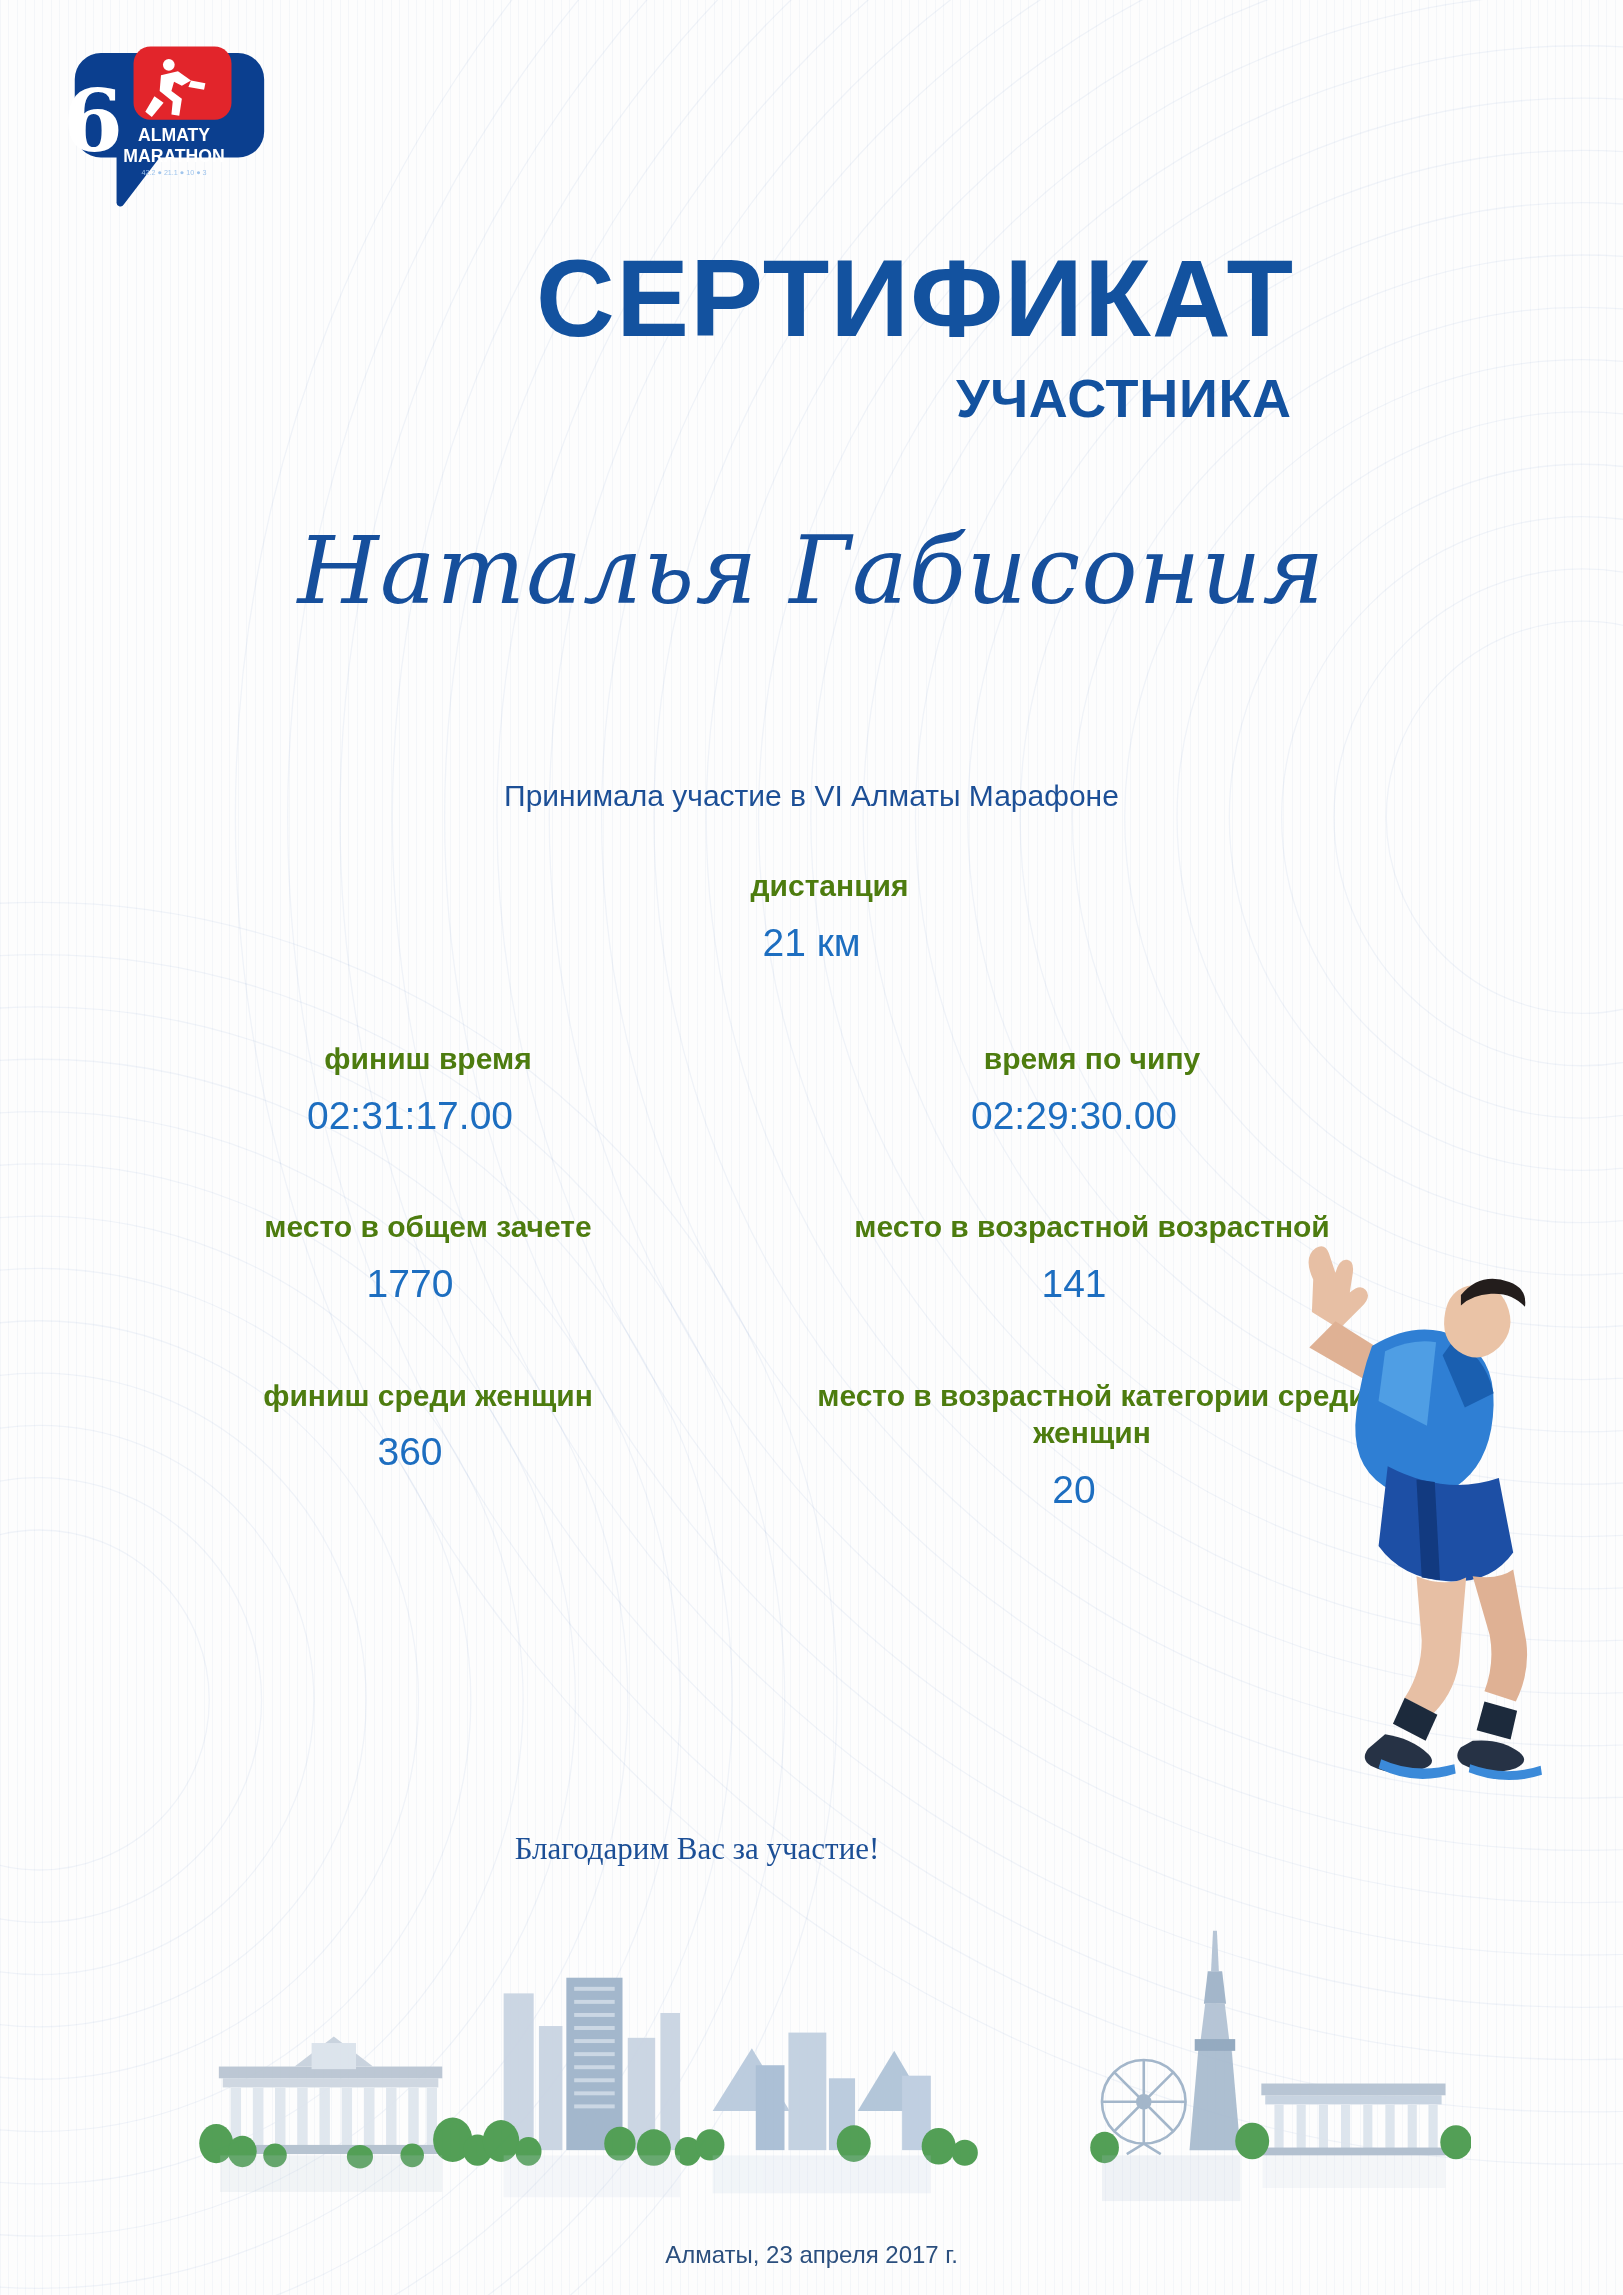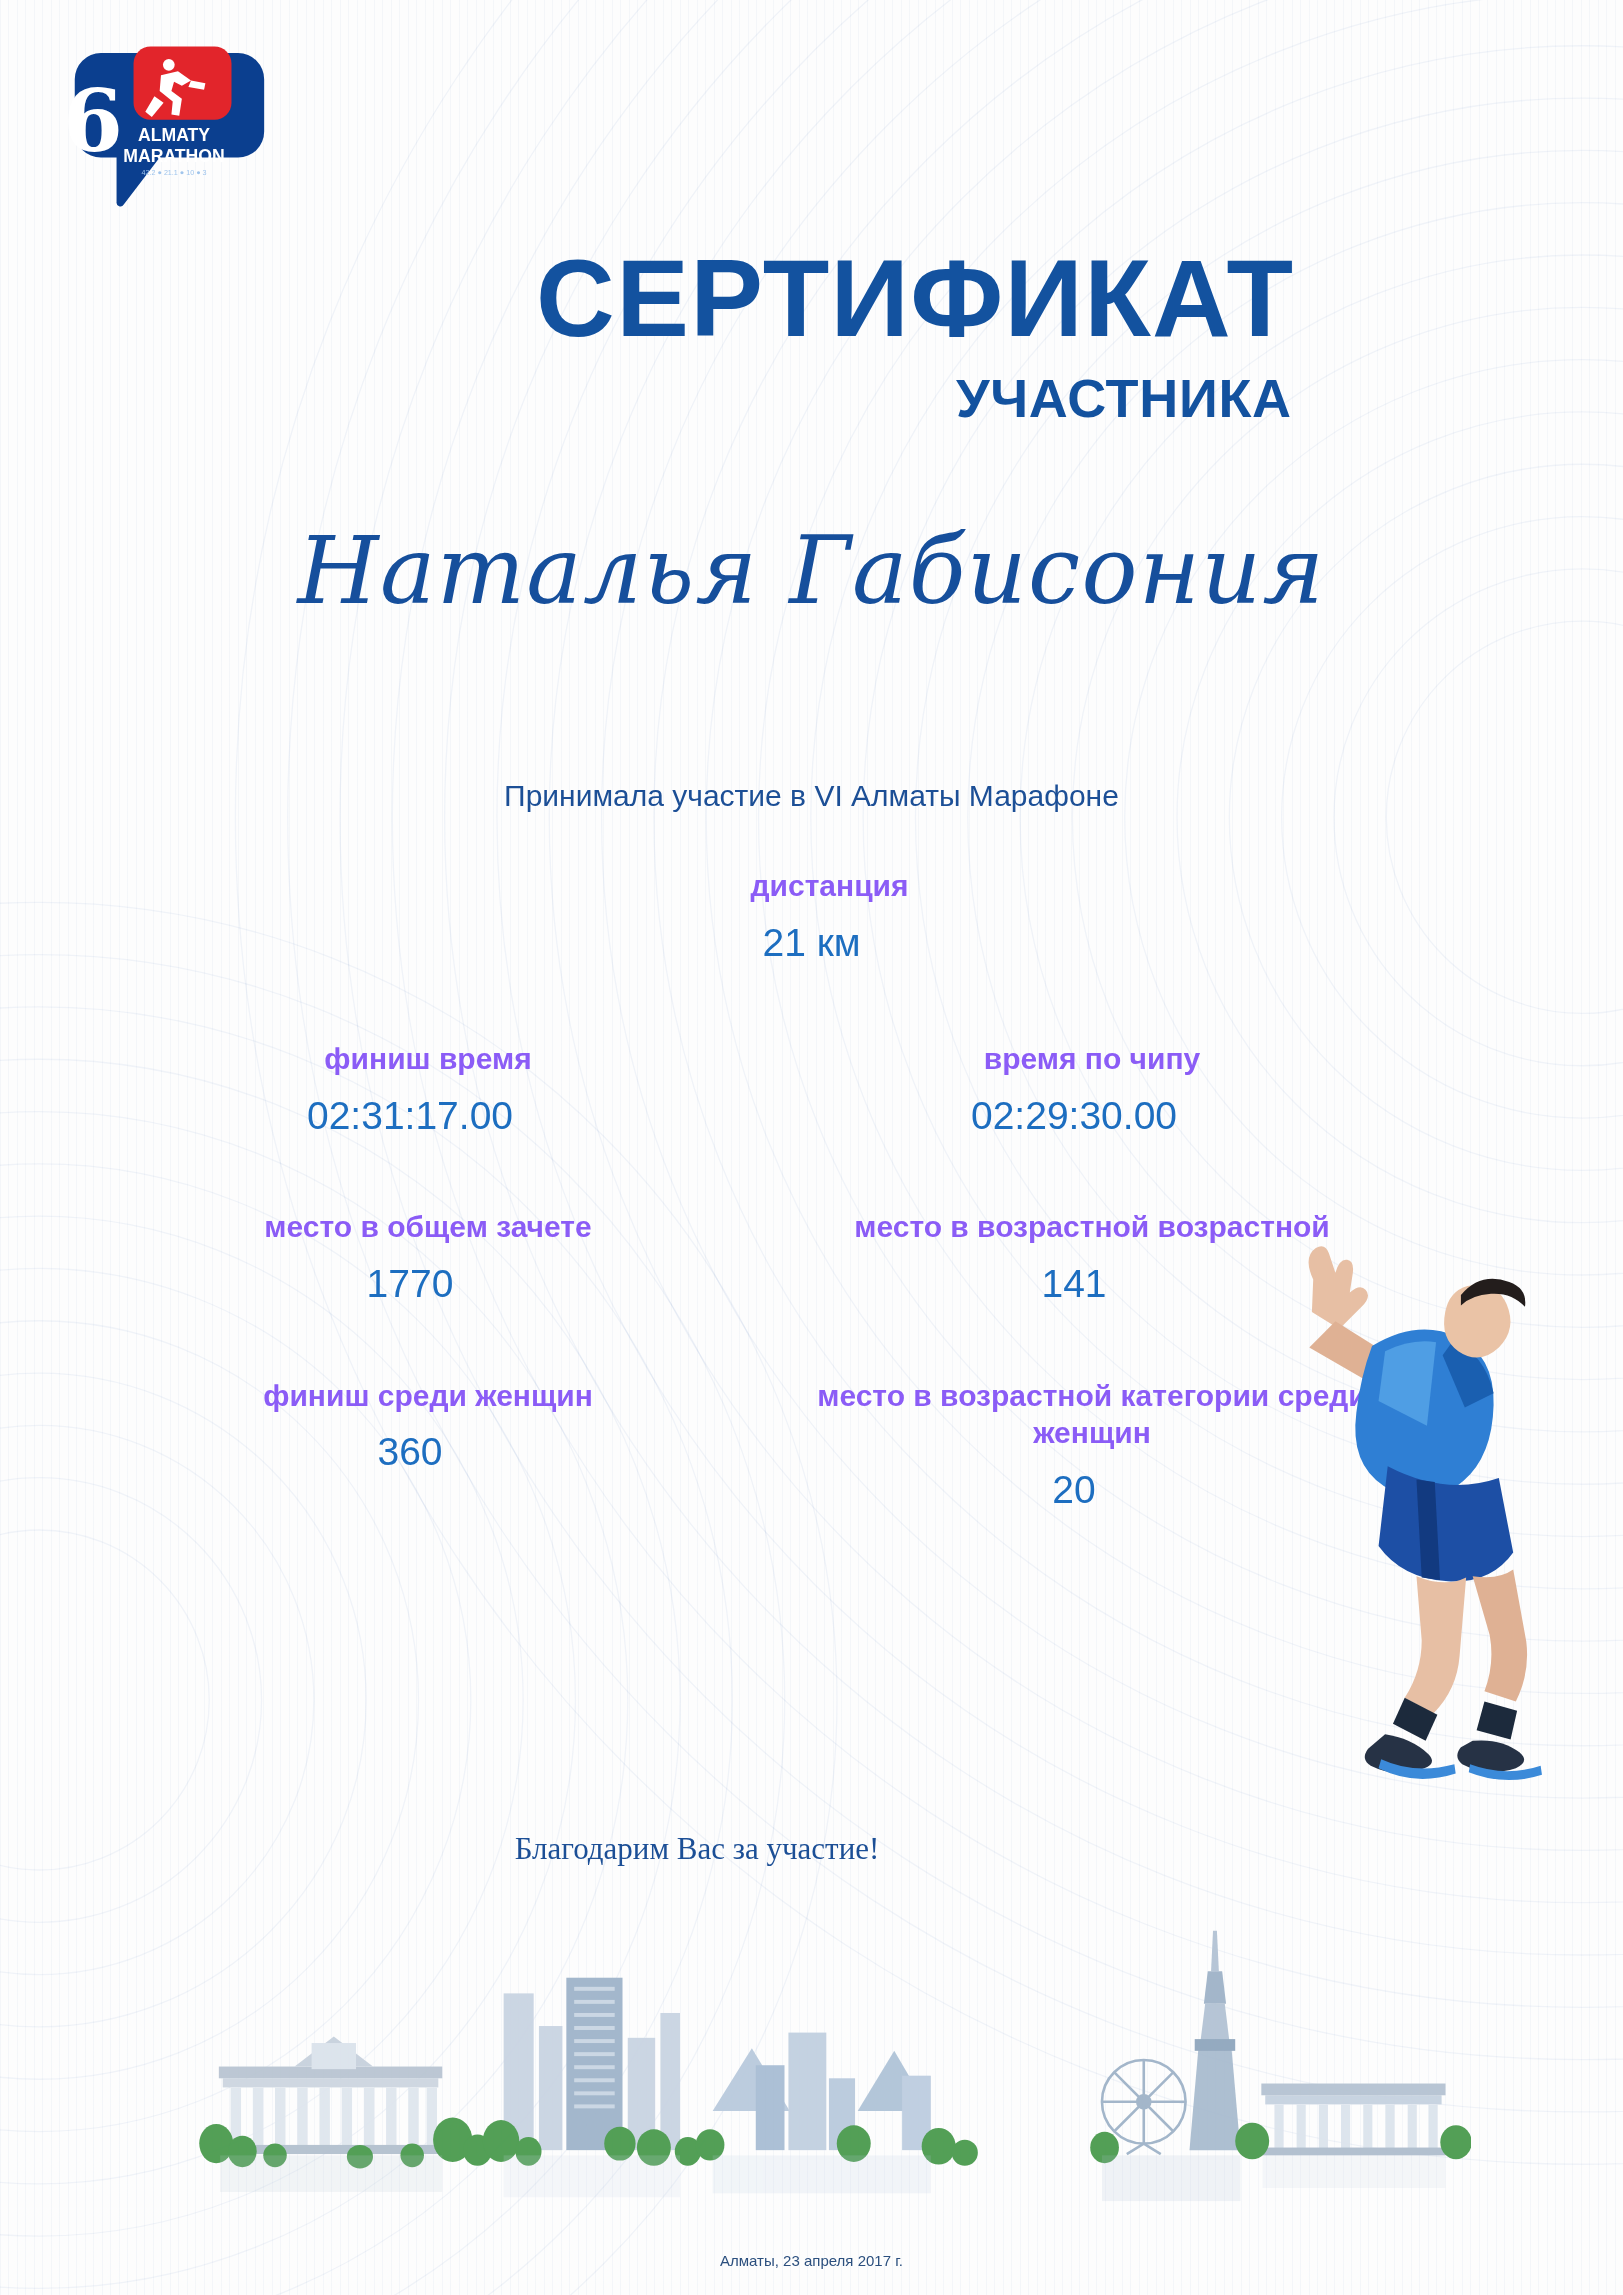--- a/index.html
+++ b/index.html
@@ -112,21 +112,21 @@
   .distance-block {
     position: absolute;
     top: 867px;
     left: 0;
     width: 1623px;
     text-align: center;
   }
   .field-label {
     font-weight: bold;
     font-size: 30px;
-    color: #8b5cf6;
+    color: #4d7c0f;
     line-height: 1.25;
     margin-left: 36px;
   }
   .field-value {
     font-size: 39px;
     color: #1d6ec0;
     margin-top: 17px;
     line-height: 1.1;
   }
 
@@ -170,21 +170,21 @@
     width: 1275px;
     height: 307px;
     opacity: 0.95;
   }
   .footer-date {
     position: absolute;
     bottom: 26px;
     left: 0;
     width: 1623px;
     text-align: center;
-    font-size: 15px;
+    font-size: 24px;
     color: #2b4f7e;
   }
 
   
   .runner {
     position: absolute;
     top: 1223px;
     right: 0;
     width: 366px;
     height: 569px;

